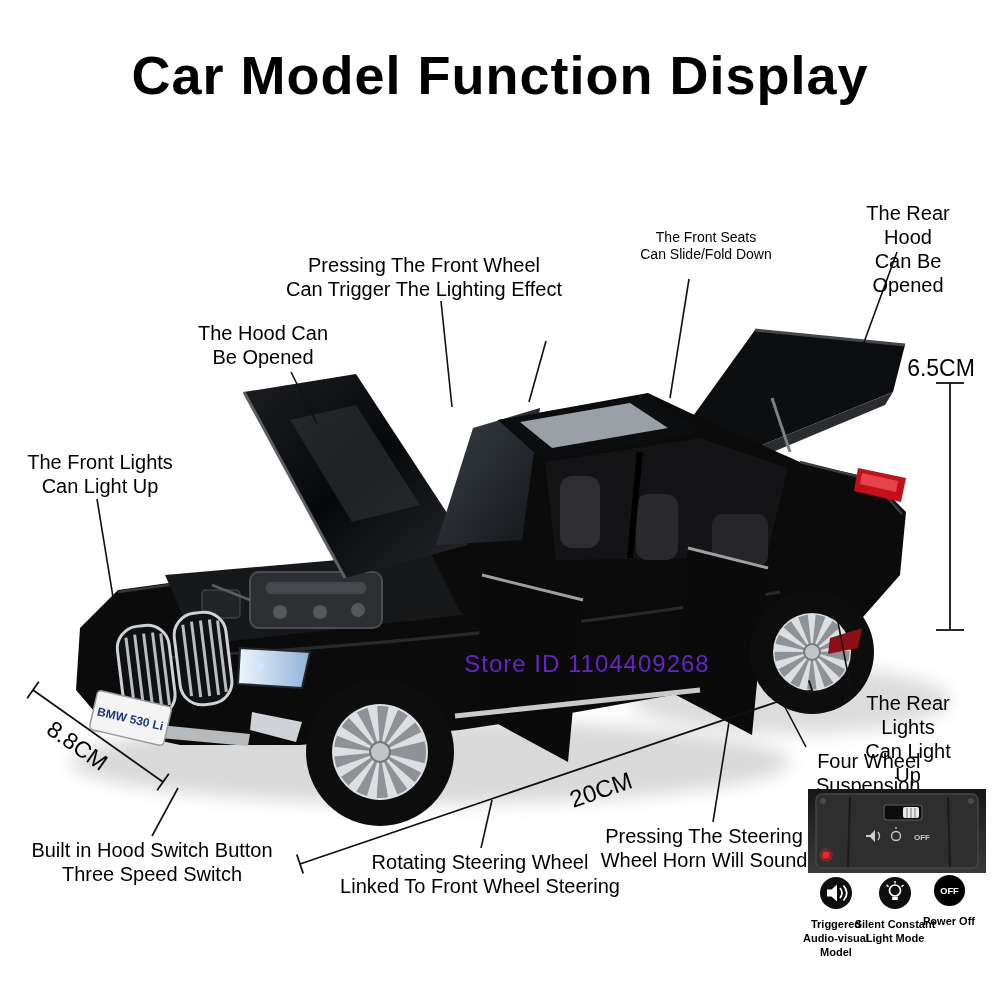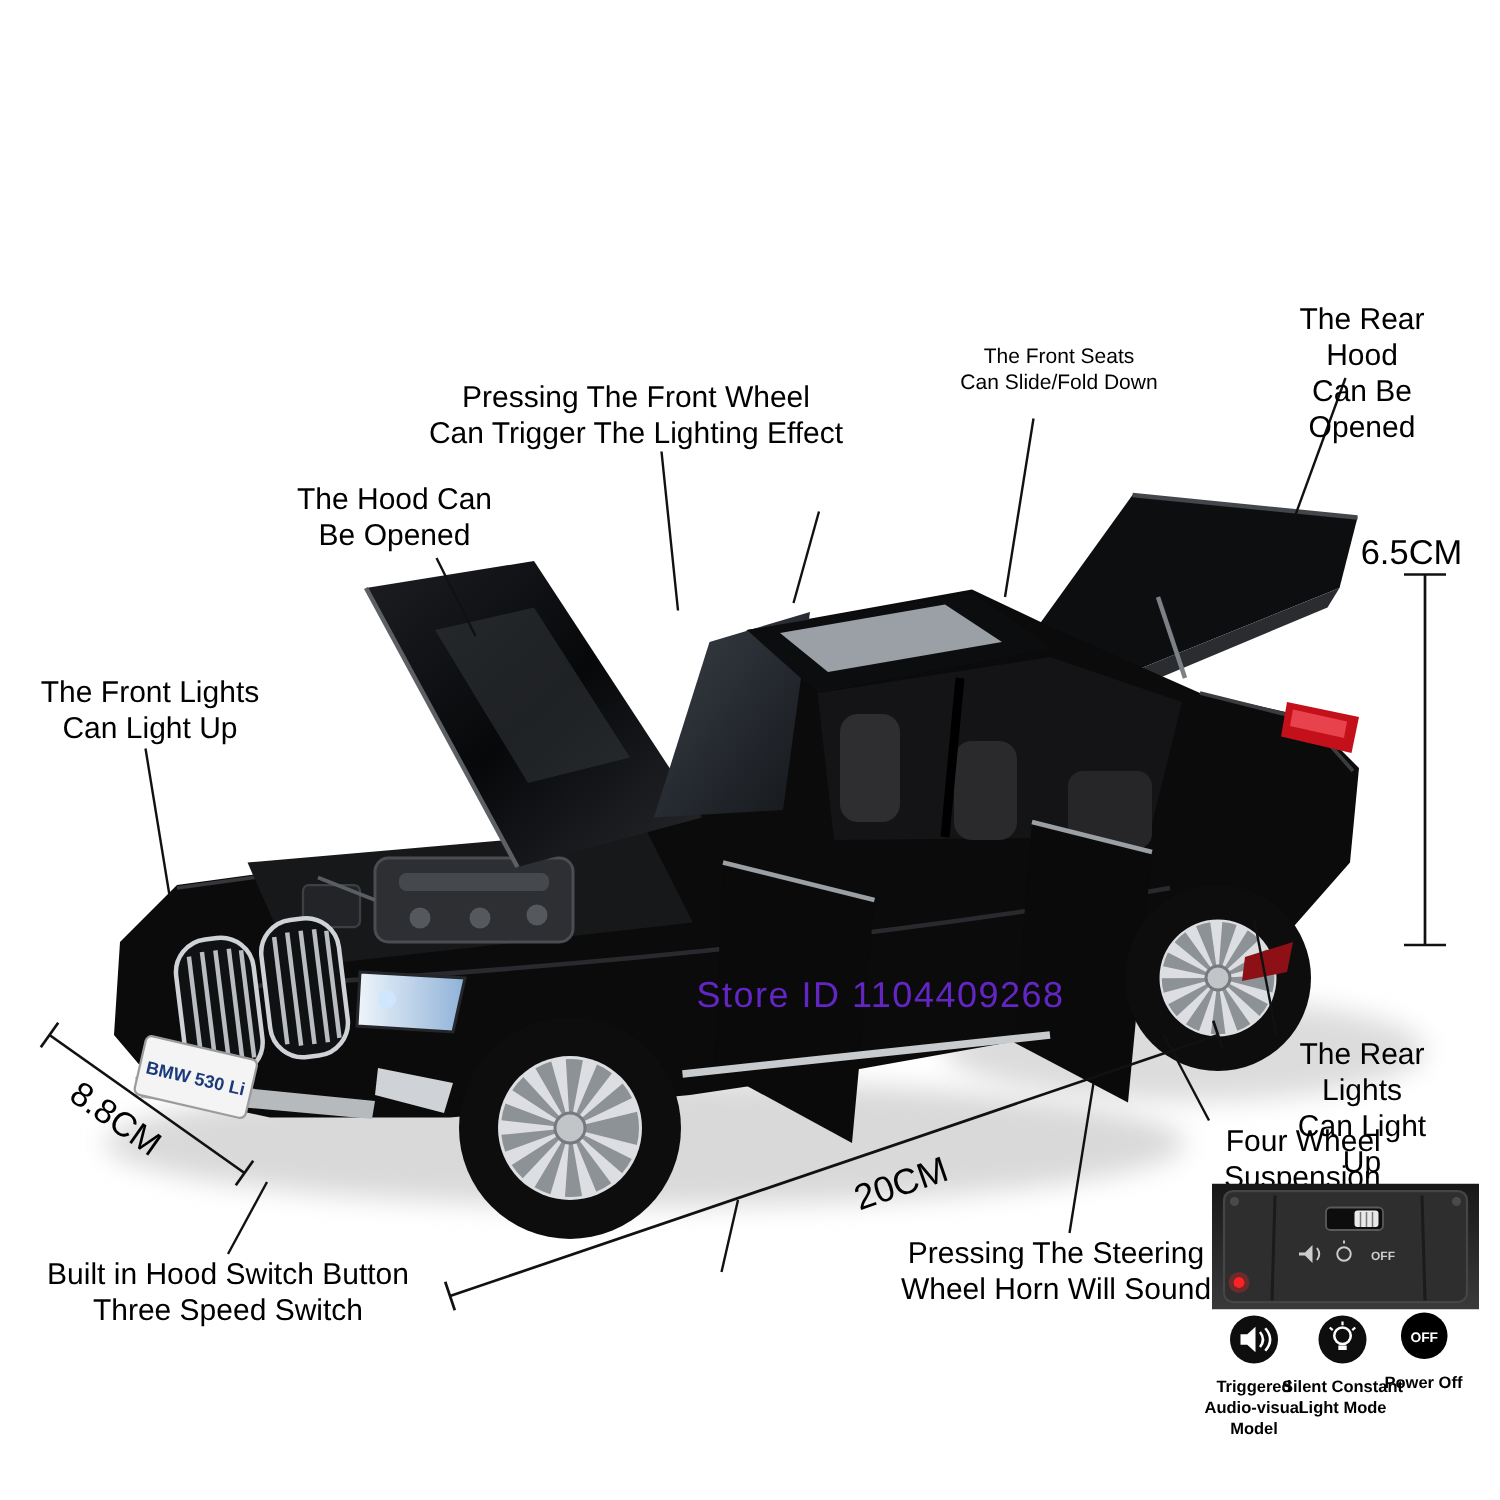--- a/index.html
+++ b/index.html
@@ -191,39 +191,42 @@
       <line x1="38.8" y1="681.8" x2="27.2" y2="698.2"></line>
       <line x1="168.8" y1="773.8" x2="157.2" y2="790.2"></line>
     </g>
     <g stroke="#111" stroke-width="1.8">
       <line x1="300" y1="864" x2="812" y2="690"></line>
       <line x1="303.2" y1="873.5" x2="296.8" y2="854.5"></line>
       <line x1="815.2" y1="699.5" x2="808.8" y2="680.5"></line>
     </g>
   </svg>
 
+  <div id="title" class="abs">Car Model Function Display</div>
 
   <div class="abs anno" style="left:908px;top:201px;">The Rear Hood
 Can Be Opened</div>
   <div class="abs anno lg" style="left:706px;top:229px;">The Front Seats
 Can Slide/Fold Down</div>
   <div class="abs anno" style="left:424px;top:253px;">Pressing The Front Wheel
 Can Trigger The Lighting Effect</div>
   <div class="abs anno" style="left:263px;top:321px;">The Hood Can
 Be Opened</div>
   <div class="abs anno" style="left:100px;top:450px;">The Front Lights
 Can Light Up</div>
   <div class="abs anno" style="left:908px;top:691px;">The Rear Lights
 Can Light Up</div>
   <div class="abs anno" style="left:841px;top:749px;text-align:right;">Four Wheel Suspension
 Rear Wheel Rebound</div>
   <div class="abs anno" style="left:704px;top:824px;">Pressing The Steering
 Wheel Horn Will Sound</div>
   <div class="abs anno" style="left:152px;top:838px;">Built in Hood Switch Button
 Three Speed Switch</div>
+  <div class="abs anno" style="left:480px;top:850px;">Rotating Steering Wheel
+Linked To Front Wheel Steering</div>
 
   <div class="abs meas" style="left:941px;top:355px;transform:translateX(-50%);">6.5CM</div>
   <div class="abs meas rot" style="left:77px;top:746px;transform:translate(-50%,-50%) rotate(35deg);">8.8CM</div>
   <div class="abs meas rot" style="left:601px;top:790px;font-size:24px;transform:translate(-50%,-50%) rotate(-19deg);">20CM</div>
 
   <div id="watermark" class="abs">Store ID 1104409268</div>
 
   <div id="switch-photo" class="abs">
     <svg width="178" height="84" viewBox="0 0 178 84">
       <rect x="0" y="0" width="178" height="84" fill="url(#photoGrad)"></rect>

